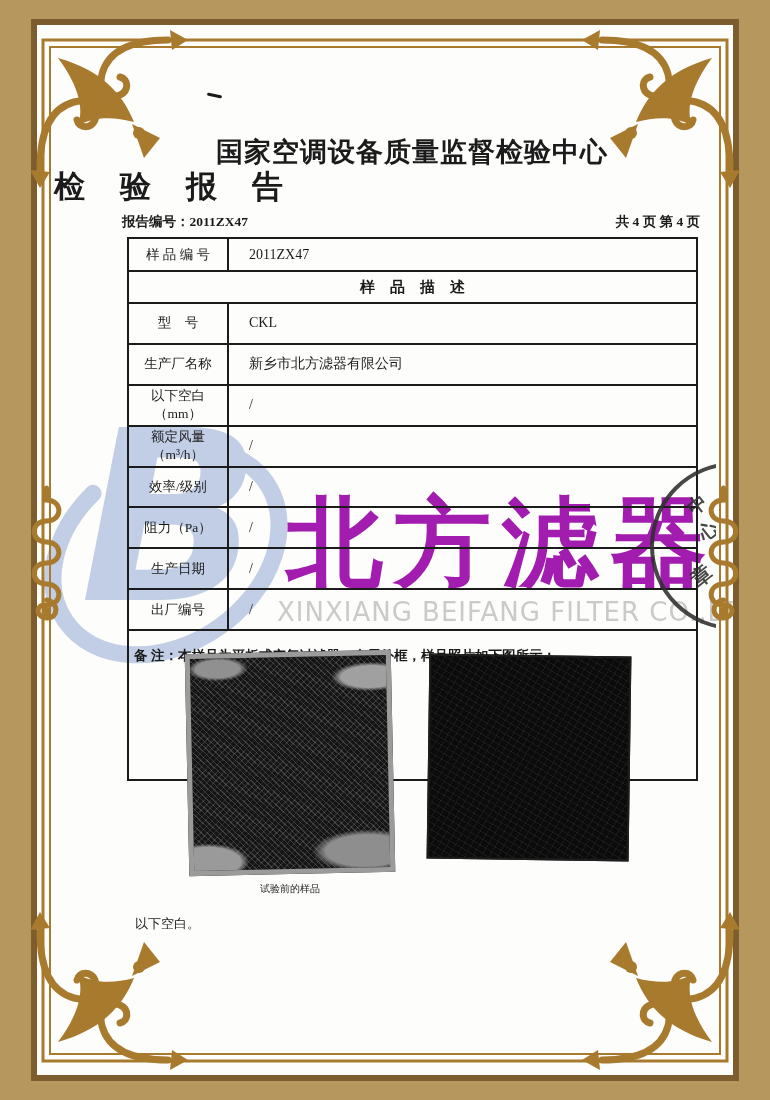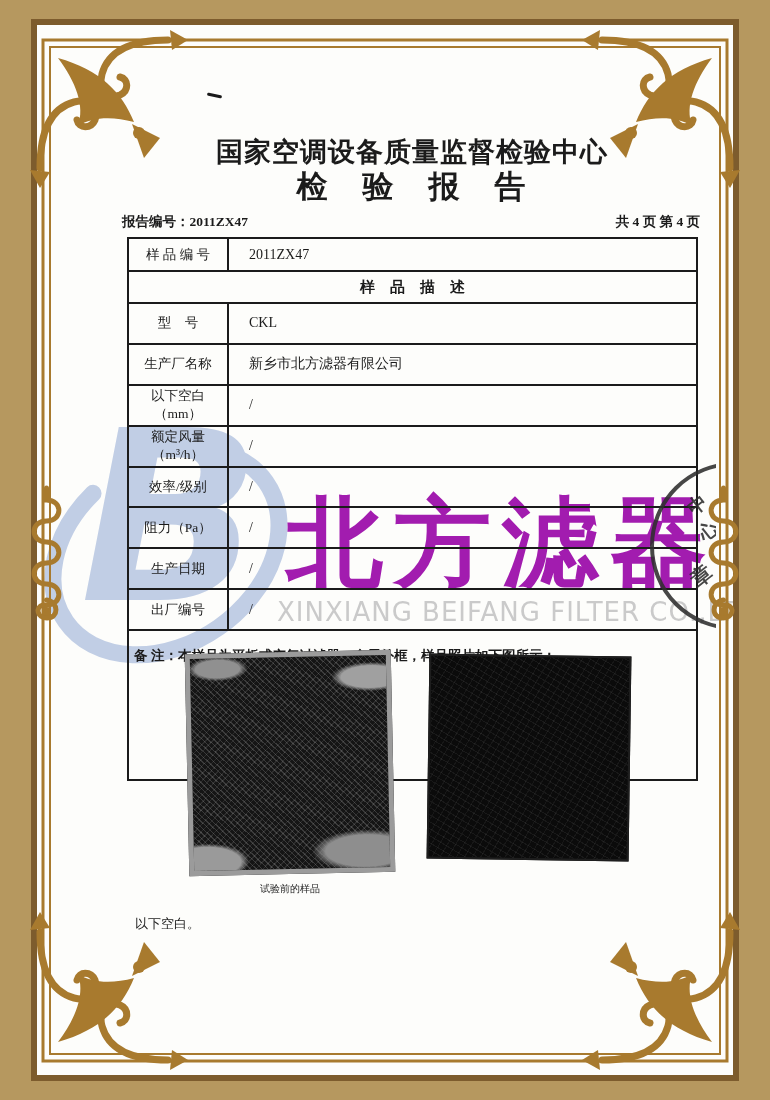--- a/index.html
+++ b/index.html
@@ -15,21 +15,21 @@
   .bletter{position:absolute;left:42px;top:-34px;font-family:"DejaVu Sans",sans-serif;
            font-style:italic;font-weight:bold;font-size:238px;line-height:268px;color:#c1cee5;}
   .wm-cn{position:absolute;left:286px;top:487px;z-index:1;font-family:"DejaVu Sans",sans-serif;
          font-weight:bold;font-size:97px;letter-spacing:11px;color:#a21caf;white-space:nowrap;line-height:1.15;}
   .wm-en{position:absolute;left:277px;top:597px;z-index:1;font-family:"DejaVu Sans",sans-serif;
          font-size:26px;letter-spacing:1px;color:#cacaca;white-space:nowrap;}
 
   
   .title1{position:absolute;left:54px;width:716px;top:134px;text-align:center;z-index:3;
           font-family:"DejaVu Sans",sans-serif;font-weight:bold;font-size:27px;letter-spacing:1px;}
-  .title2{position:absolute;left:54px;width:716px;top:166px;text-align:center;z-index:3;
+  .title2{position:absolute;left:54px;width:716px;top:166px;z-index:3;
           font-family:"DejaVu Sans",sans-serif;font-weight:bold;font-size:31px;letter-spacing:2px;}
   .hdr-row{position:absolute;left:122px;top:213px;width:578px;z-index:3;display:flex;
            justify-content:space-between;font-size:13.5px;font-weight:bold;text-align:center;}
   .stray{position:absolute;left:207px;top:94px;width:15px;height:3px;background:#1a1a1a;
          border-radius:2px;transform:rotate(12deg);z-index:3;}
 
   
   .doc-table{position:absolute;left:127px;top:237px;width:571px;height:544px;z-index:3;
              border:2px solid #1b1b1b;box-sizing:border-box;background:transparent;
              display:flex;flex-direction:column;}

